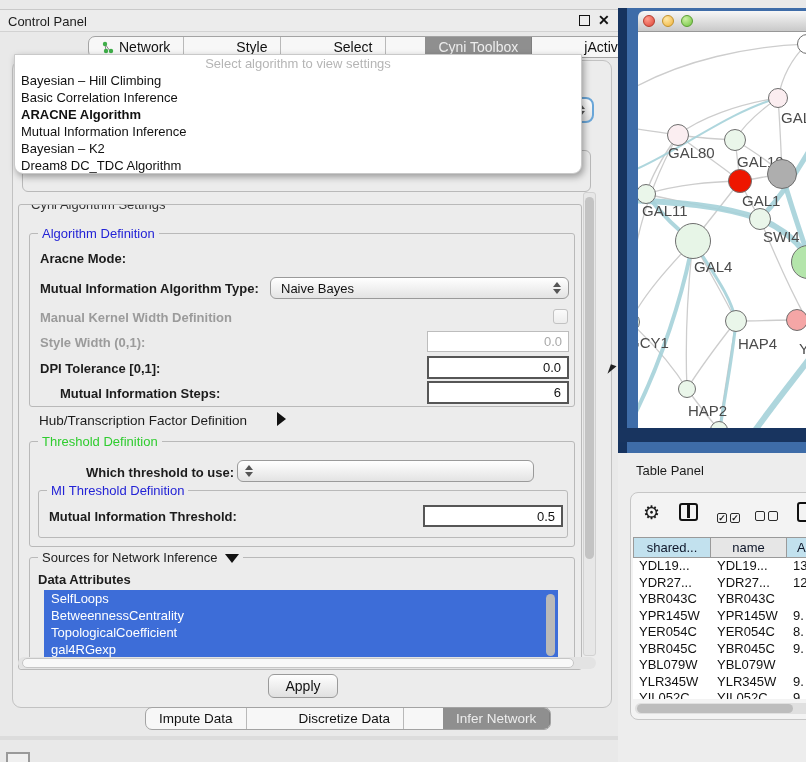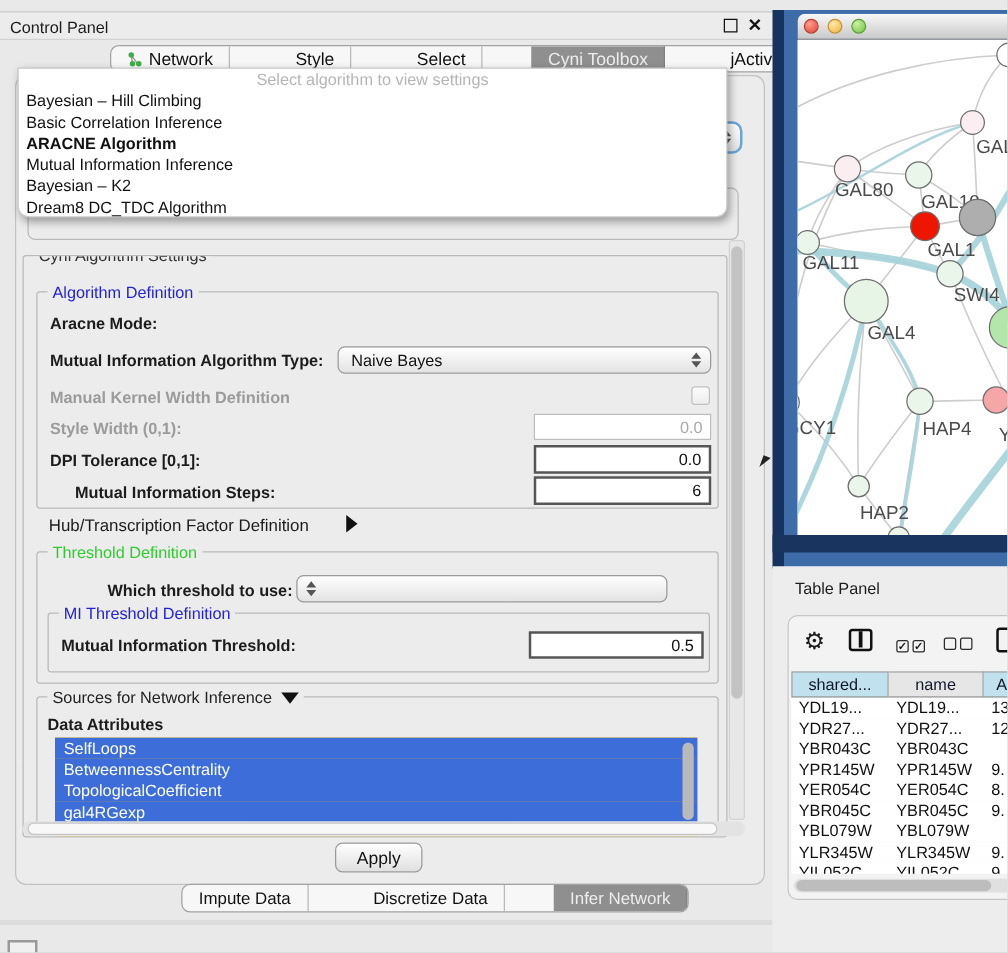--- a/index.html
+++ b/index.html
@@ -169,21 +169,21 @@
           <div class="abs field" style="left:384px;top:14px;width:140px;height:22px;">0.5</div>
         </div>
       </div>
 
       <div class="abs grp" style="left:10px;top:352px;width:544px;height:130px;">
         <span class="legend" style="color:#222;">
           <span>Sources for Network Inference</span>
           <span style="display:inline-block;width:0;height:0;border-left:7px solid transparent;border-right:7px solid transparent;border-top:9px solid #111;vertical-align:middle;margin-left:4px;"></span>
         </span>
         <span class="abs lbl bold" style="left:8px;top:14px;">Data Attributes</span>
-        <div class="abs" style="left:14px;top:32px;width:514px;height:96px;background:#eab308;overflow:hidden;">
+        <div class="abs" style="left:14px;top:32px;width:514px;height:96px;background:#701a75;overflow:hidden;">
             <div class="litem">SelfLoops</div>
             <div class="litem">BetweennessCentrality</div>
             <div class="litem">TopologicalCoefficient</div>
             <div class="litem">gal4RGexp</div>
           </div>
         <div class="abs sb-thumb" style="left:516px;top:36px;width:9px;height:62px;background:#b9b9b9;"></div>
       </div>
     </div>
 
     <div class="abs sb-track" style="left:583px;top:192px;width:13px;height:464px;border-radius:3px;">

